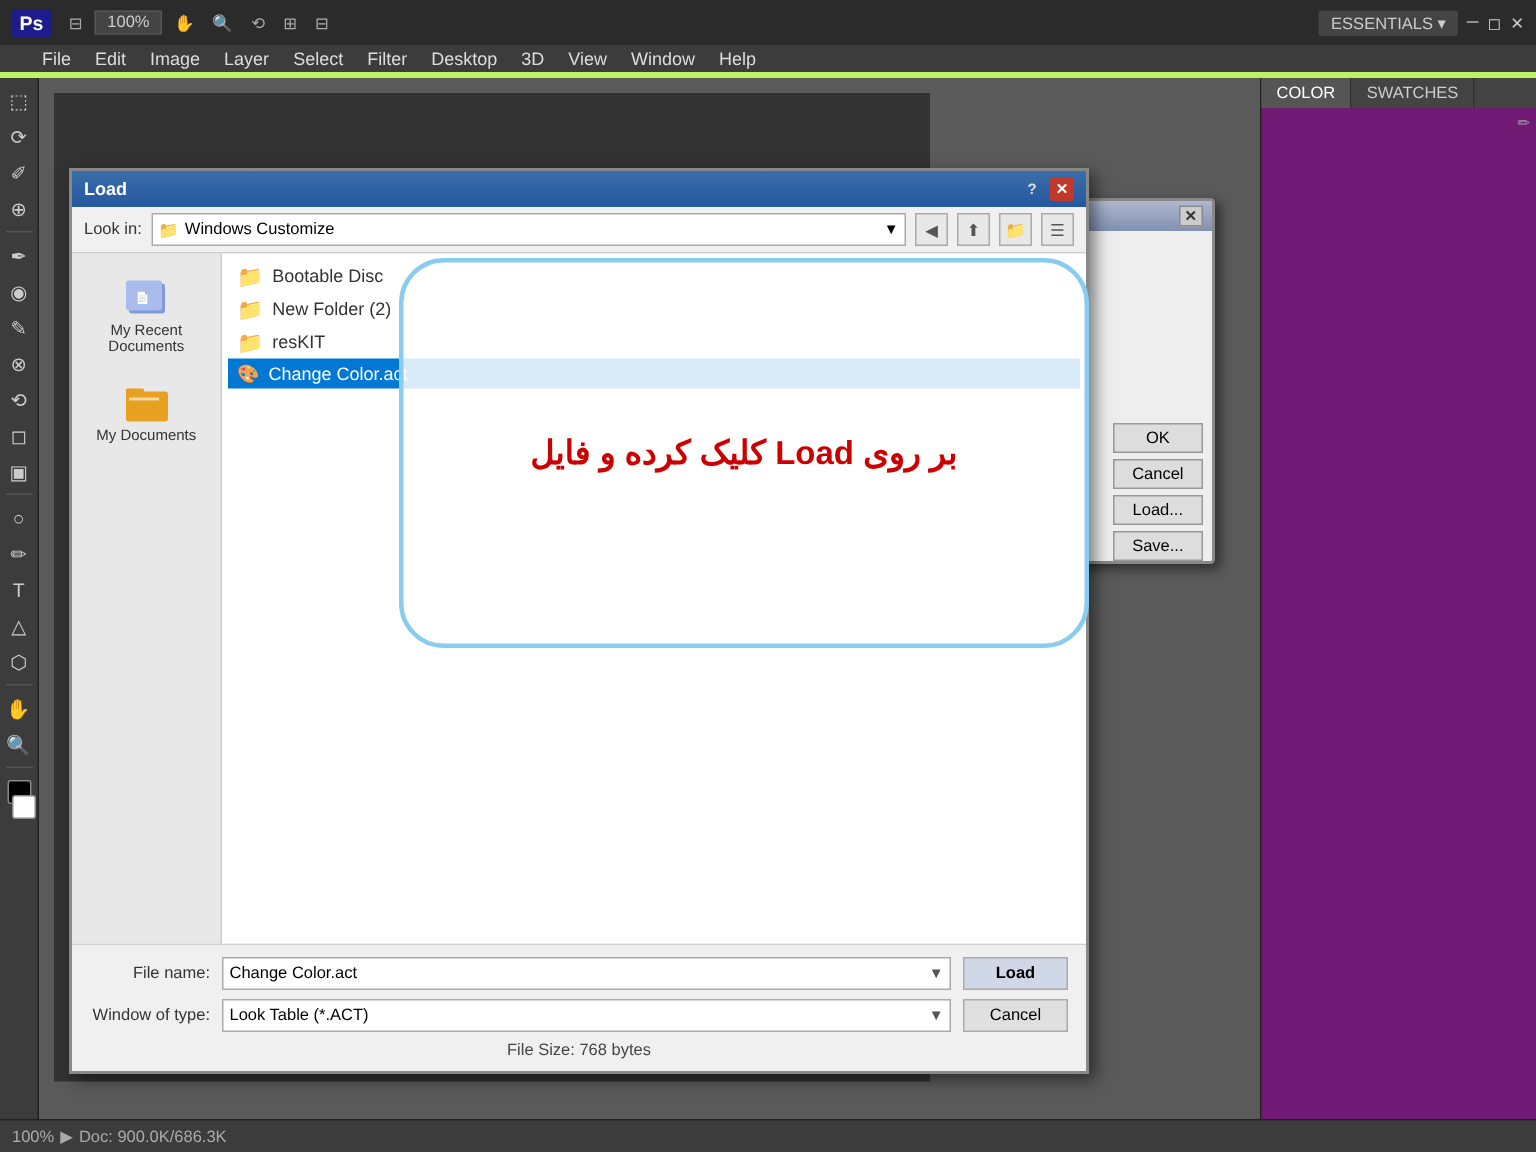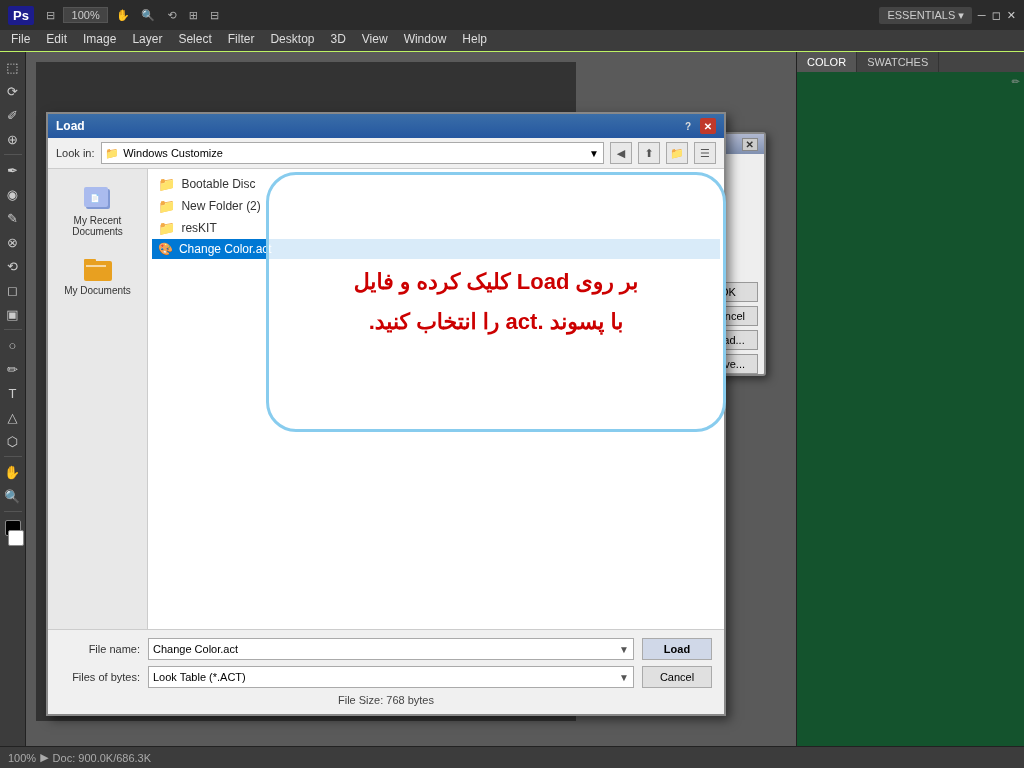--- a/index.html
+++ b/index.html
@@ -27,23 +27,23 @@
     .ps-topbar-icon { font-size: 11px; color: #aaa; padding: 2px 4px; }
     .ps-zoom { background: #444; border: 1px solid #555; color: #ccc; font-size: 11px; padding: 1px 4px; width: 45px; text-align: center; }
     .ps-topbar-right { margin-left: auto; display: flex; align-items: center; gap: 6px; color: #ccc; font-size: 11px; }
     .ps-essentials { background: #444; padding: 2px 8px; border-radius: 2px; }
 
     
     .ps-menubar {
       background: #3c3c3c;
       height: 22px;
       display: flex;
-      align-items: flex-start;
-      padding: 0 3px;
-      border-bottom: 1px solid #bef264;
+      align-items: center;
+      padding: 0 20px;
+      border-bottom: 4px solid #bef264;
     }
     .ps-menu-item { color: #ddd; padding: 2px 8px; font-size: 12px; cursor: pointer; }
 
     
     .ps-main { display: flex; height: calc(768px - 52px - 22px); }
 
     
     .ps-toolbar {
       width: 26px;
       background: #3c3c3c;
@@ -55,21 +55,21 @@
       gap: 2px;
     }
     .ps-tool { width: 22px; height: 22px; display: flex; align-items: center; justify-content: center; color: #ccc; font-size: 13px; cursor: pointer; border-radius: 2px; }
     .ps-tool-sep { width: 18px; height: 1px; background: #555; margin: 2px 0; }
 
     
     .ps-canvas { flex: 1; background: #5a5a5a; position: relative; overflow: hidden; }
     .ps-canvas-inner { background: #666; position: absolute; top: 10px; left: 10px; right: 220px; bottom: 25px; }
 
     
-    .ps-right-panel { width: 228px; background: #14532d; border-left: 1px solid #222; }
+    .ps-right-panel { width: 184px; background: #701a75; border-left: 1px solid #222; }
     .ps-panel-tab { display: flex; background: #444; }
     .ps-panel-tab-item { color: #ccc; padding: 4px 10px; font-size: 11px; cursor: pointer; border-right: 1px solid #333; }
     .ps-panel-tab-item.active { background: #555; color: white; }
 
     
     .ps-statusbar {
       height: 22px;
       background: #3c3c3c;
       border-top: 1px solid #222;
       display: flex;
@@ -619,37 +619,36 @@
       <div class="load-footer">
         <div class="footer-row">
           <span class="footer-label">File name:</span>
           <div class="footer-input">
             <span>Change Color.act</span>
             <span class="footer-dropdown-arrow">▼</span>
           </div>
           <div class="footer-btn primary">Load</div>
         </div>
         <div class="footer-row">
-          <span class="footer-label">Files of bytes:</span>
+          <span class="footer-label">Window of type:</span>
           <div class="footer-input">
             <span>Look Table (*.ACT)</span>
             <span class="footer-dropdown-arrow">▼</span>
           </div>
           <div class="footer-btn">Cancel</div>
         </div>
         <div class="filesize-row">
           <span>File Size: 768 bytes</span>
         </div>
       </div>
     </div>
 
     <div class="instruction-overlay">
       <div class="instruction-text">
         <div>بر روی Load کلیک کرده و فایل</div>
-        <div>با پسوند .act را انتخاب کنید.</div>
       </div>
     </div>
   </div>
 
   <div class="ps-right-panel">
     <div class="ps-panel-tab">
       <div class="ps-panel-tab-item active">COLOR</div>
       <div class="ps-panel-tab-item">SWATCHES</div>
     </div>
     <div style="padding:4px;">

